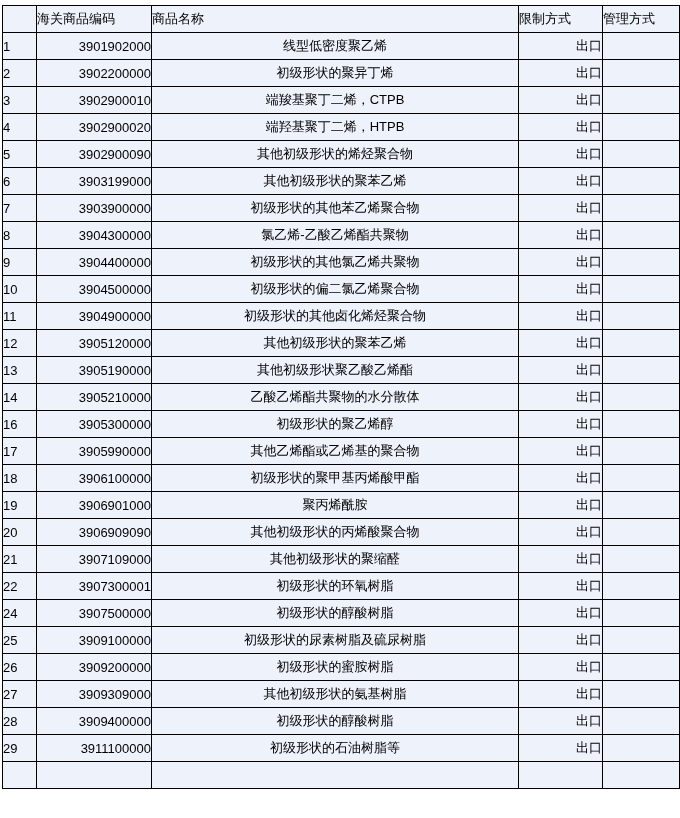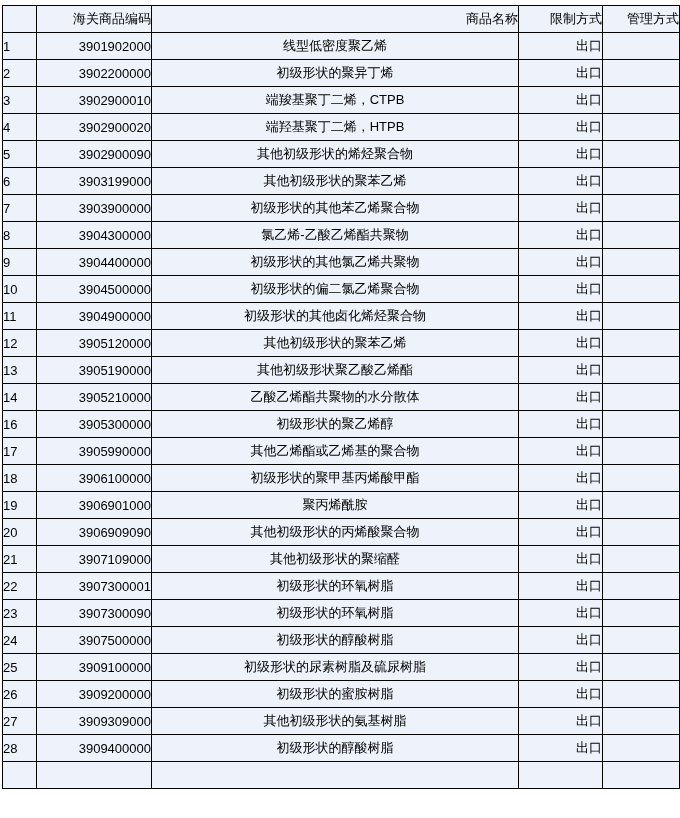--- a/index.html
+++ b/index.html
@@ -28,21 +28,21 @@
     background: #eef2fb;
     height: 26px;
     padding: 0;
     font-size: 13px;
     font-weight: normal;
     vertical-align: middle;
     overflow: hidden;
     white-space: nowrap;
   }
   table.commodity th {
-    text-align: right;
+    text-align: left;
     margin-left: 8px;
   }
   col.c-no       { width: 34px;  }
   col.c-code     { width: 115px; }
   col.c-name     { width: 367px; }
   col.c-restrict { width: 84px;  }
   col.c-manage   { width: 77px;  }
   td.col-no       { text-align: left;  padding-left: 6px; }
   td.col-code     { text-align: right;  padding-left: 7px; }
   td.col-name     { text-align: center;  padding-left: 8px; }
@@ -212,27 +212,20 @@
           <td class="col-manage"></td>
         </tr>
         <tr>
           <td class="col-no">22</td>
           <td class="col-code">3907300001</td>
           <td class="col-name">初级形状的环氧树脂</td>
           <td class="col-restrict">出口</td>
           <td class="col-manage"></td>
         </tr>
         <tr>
-          <td class="col-no">23</td>
-          <td class="col-code">3907300090</td>
-          <td class="col-name">初级形状的环氧树脂</td>
-          <td class="col-restrict">出口</td>
-          <td class="col-manage"></td>
-        </tr>
-        <tr>
           <td class="col-no">24</td>
           <td class="col-code">3907500000</td>
           <td class="col-name">初级形状的醇酸树脂</td>
           <td class="col-restrict">出口</td>
           <td class="col-manage"></td>
         </tr>
         <tr>
           <td class="col-no">25</td>
           <td class="col-code">3909100000</td>
           <td class="col-name">初级形状的尿素树脂及硫尿树脂</td>
@@ -250,20 +243,27 @@
           <td class="col-no">27</td>
           <td class="col-code">3909309000</td>
           <td class="col-name">其他初级形状的氨基树脂</td>
           <td class="col-restrict">出口</td>
           <td class="col-manage"></td>
         </tr>
         <tr>
           <td class="col-no">28</td>
           <td class="col-code">3909400000</td>
           <td class="col-name">初级形状的醇酸树脂</td>
+          <td class="col-restrict">出口</td>
+          <td class="col-manage"></td>
+        </tr>
+        <tr>
+          <td class="col-no">29</td>
+          <td class="col-code">3911100000</td>
+          <td class="col-name">初级形状的石油树脂等</td>
           <td class="col-restrict">出口</td>
           <td class="col-manage"></td>
         </tr>
         <tr>
           <td class="col-no"></td>
           <td class="col-code"></td>
           <td class="col-name"></td>
           <td class="col-restrict"></td>
           <td class="col-manage"></td>
         </tr>

